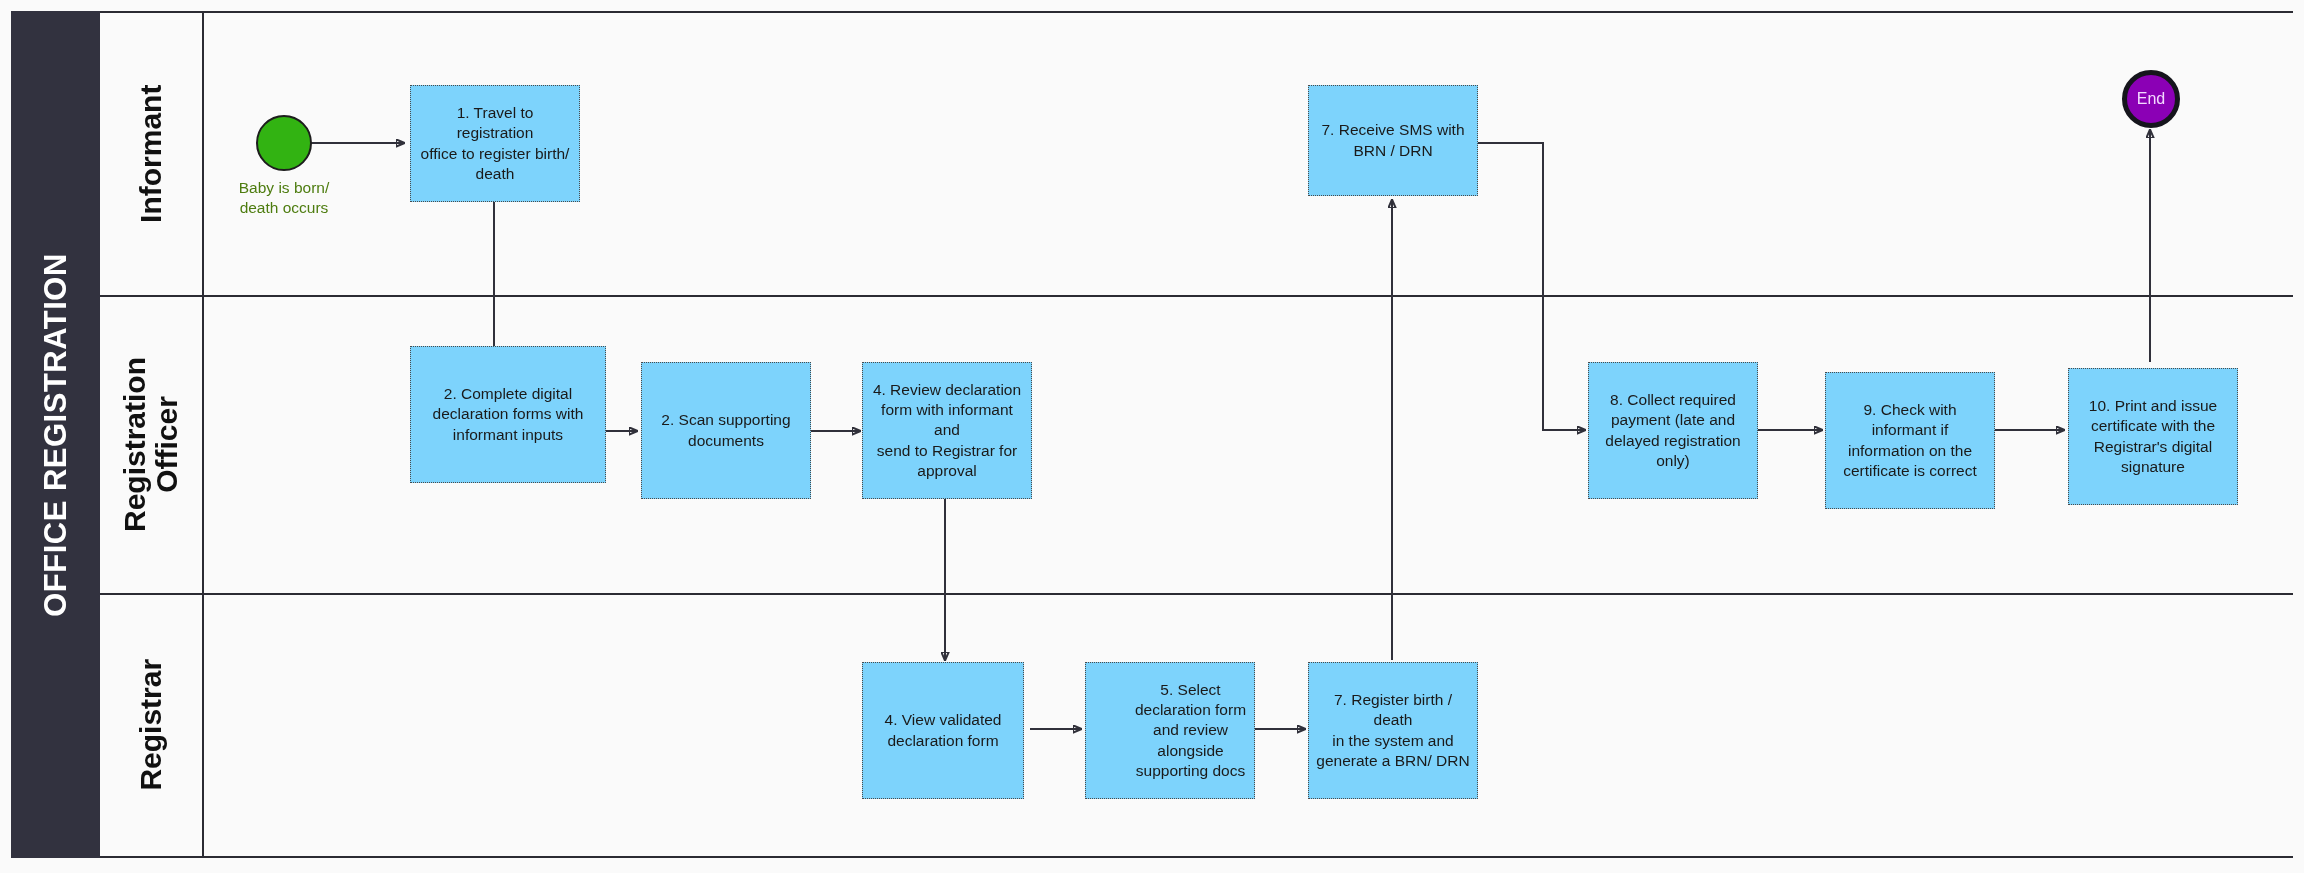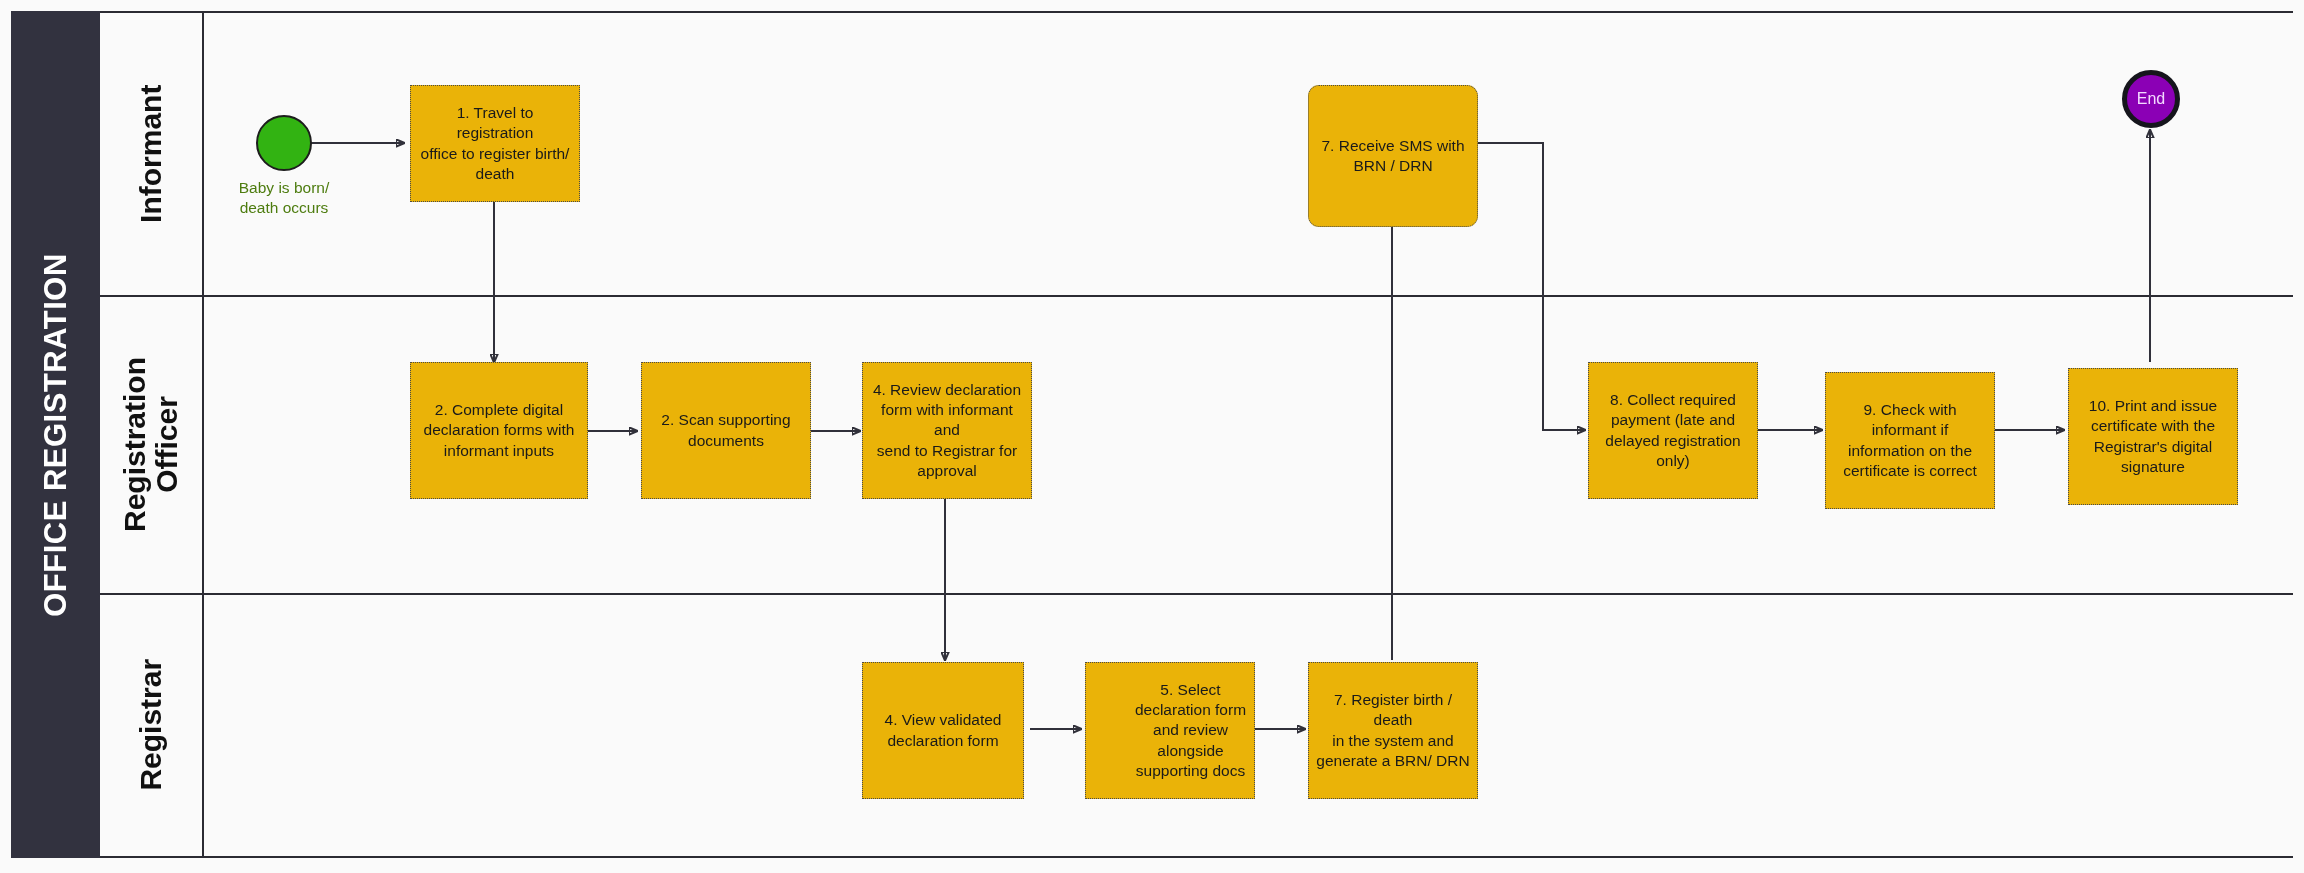--- a/index.html
+++ b/index.html
@@ -85,21 +85,21 @@
     left: 100px;
     width: 2193px;
     height: 0;
     border-top: 2px solid #2b2b33;
   }
 
   
   .task {
     position: absolute;
     box-sizing: border-box;
-    background: #eab308;
+    background: #7dd3fc;
     border: 1px dotted #4a4a4a;
     display: flex;
     align-items: center;
     justify-content: center;
     text-align: center;
     padding: 4px 7px;
     font-size: 15.5px;
     line-height: 1.30;
     color: #1a1a1a;
     font-family: "Liberation Sans", sans-serif;
@@ -211,26 +211,26 @@
   </svg>
 
   <div class="event-circle start-circle" style="left:256px; top:115px; width:56px; height:56px;"></div>
   <div class="caption" style="left:206px; top:178px; width:156px;">Baby is born/
 death occurs</div>
 
   <div class="task" style="left:410px; top:85px; width:170px; height:117px;">1. Travel to registration
 office to register birth/
 death</div>
 
-  <div class="task" style="left:1308px; top:85px; width:170px; height:142px;border-radius:11px;">7. Receive SMS with
+  <div class="task" style="left:1308px; top:85px; width:170px; height:111px;">7. Receive SMS with
 BRN / DRN</div>
 
   <div class="event-circle end-circle" style="left:2122px; top:70px; width:58px; height:58px;">End</div>
 
-  <div class="task" style="left:410px; top:362px; width:178px; height:137px;">2. Complete digital
+  <div class="task" style="left:410px; top:346px; width:196px; height:137px;">2. Complete digital
 declaration forms with
 informant inputs</div>
 
   <div class="task" style="left:641px; top:362px; width:170px; height:137px;">2. Scan supporting
 documents</div>
 
   <div class="task" style="left:862px; top:362px; width:170px; height:137px;">4. Review declaration
 form with informant and
 send to Registrar for
 approval</div>

